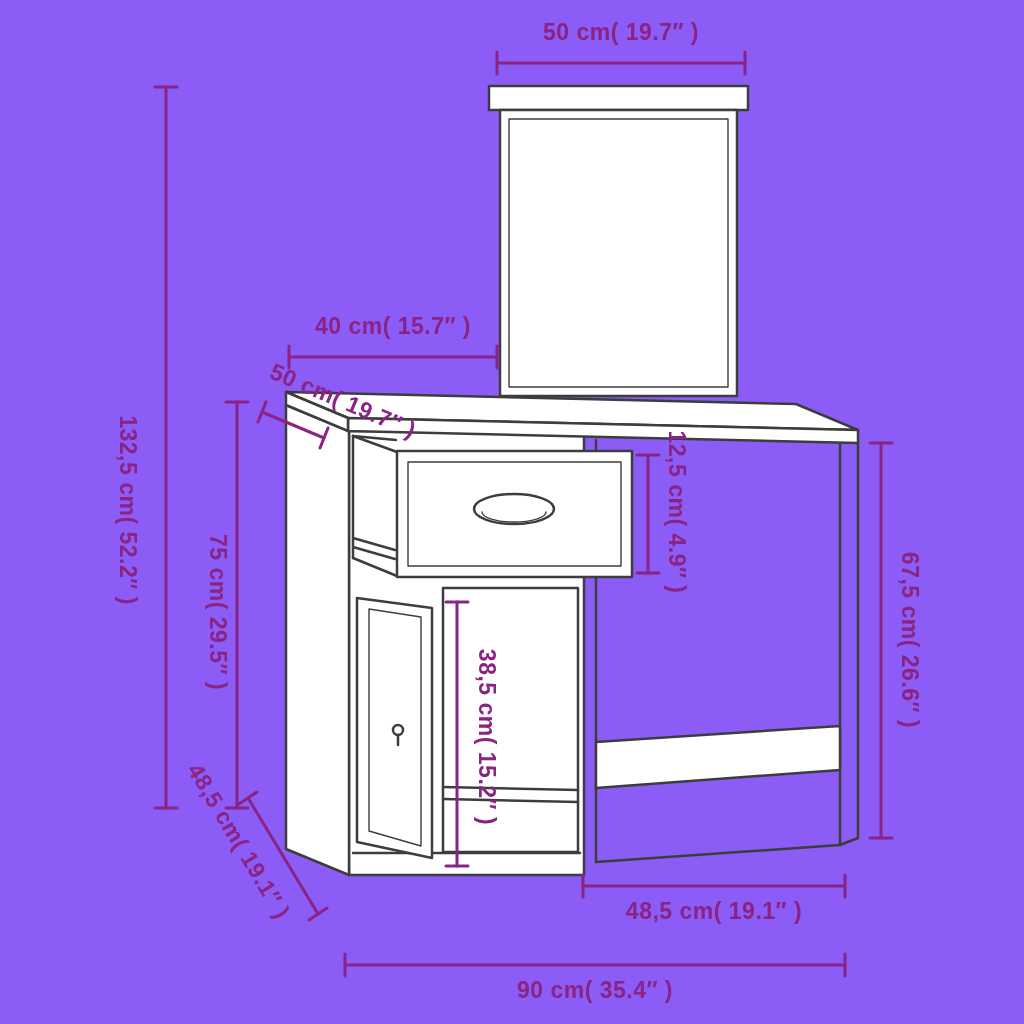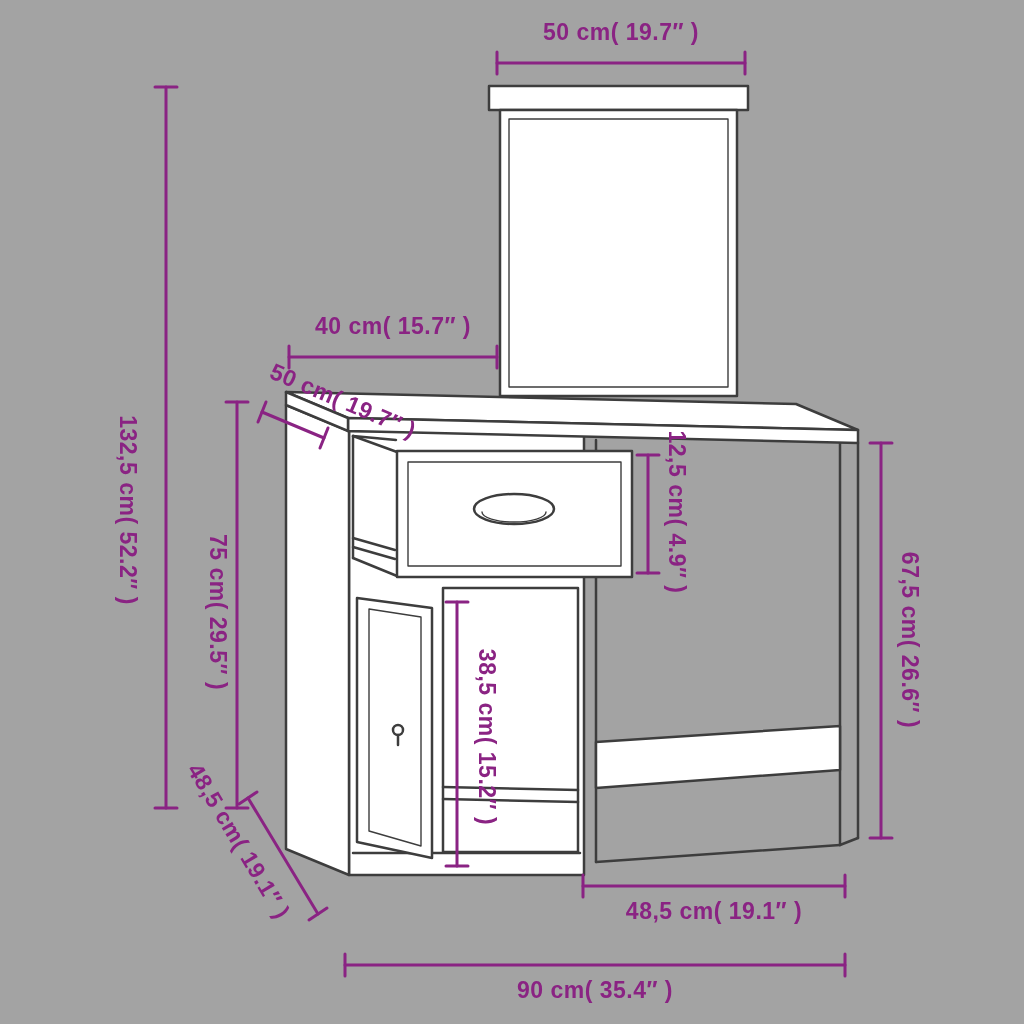--- a/index.html
+++ b/index.html
@@ -1,16 +1,16 @@
 <!DOCTYPE html>
 <html><head>
 <meta charset="utf-8">
 <style>
   html,body{margin:0;padding:0;background:#ffffff;}
-  .stage{position:relative;width:1024px;height:1024px;background:#a3a3a3;overflow:hidden;
+  .stage{position:relative;width:1024px;height:1024px;background:#8b5cf6;overflow:hidden;
          font-family:"Liberation Sans",sans-serif;}
   svg{display:block;width:1024px;height:1024px;}
   
   .furn line,.furn rect,.furn polygon,.furn ellipse,.furn path,.furn circle{
     stroke:#3d3d3d;stroke-width:2.5;fill:none;stroke-linejoin:round;stroke-linecap:round;}
   .furn .ff{fill:#ffffff;}
   .furn .thin{stroke-width:1.4;}
   
   .dims line{stroke:#8a2383;stroke-width:3;stroke-linecap:round;}
   .dims text{fill:#8a2383;font-family:"Liberation Sans",sans-serif;font-weight:bold;

